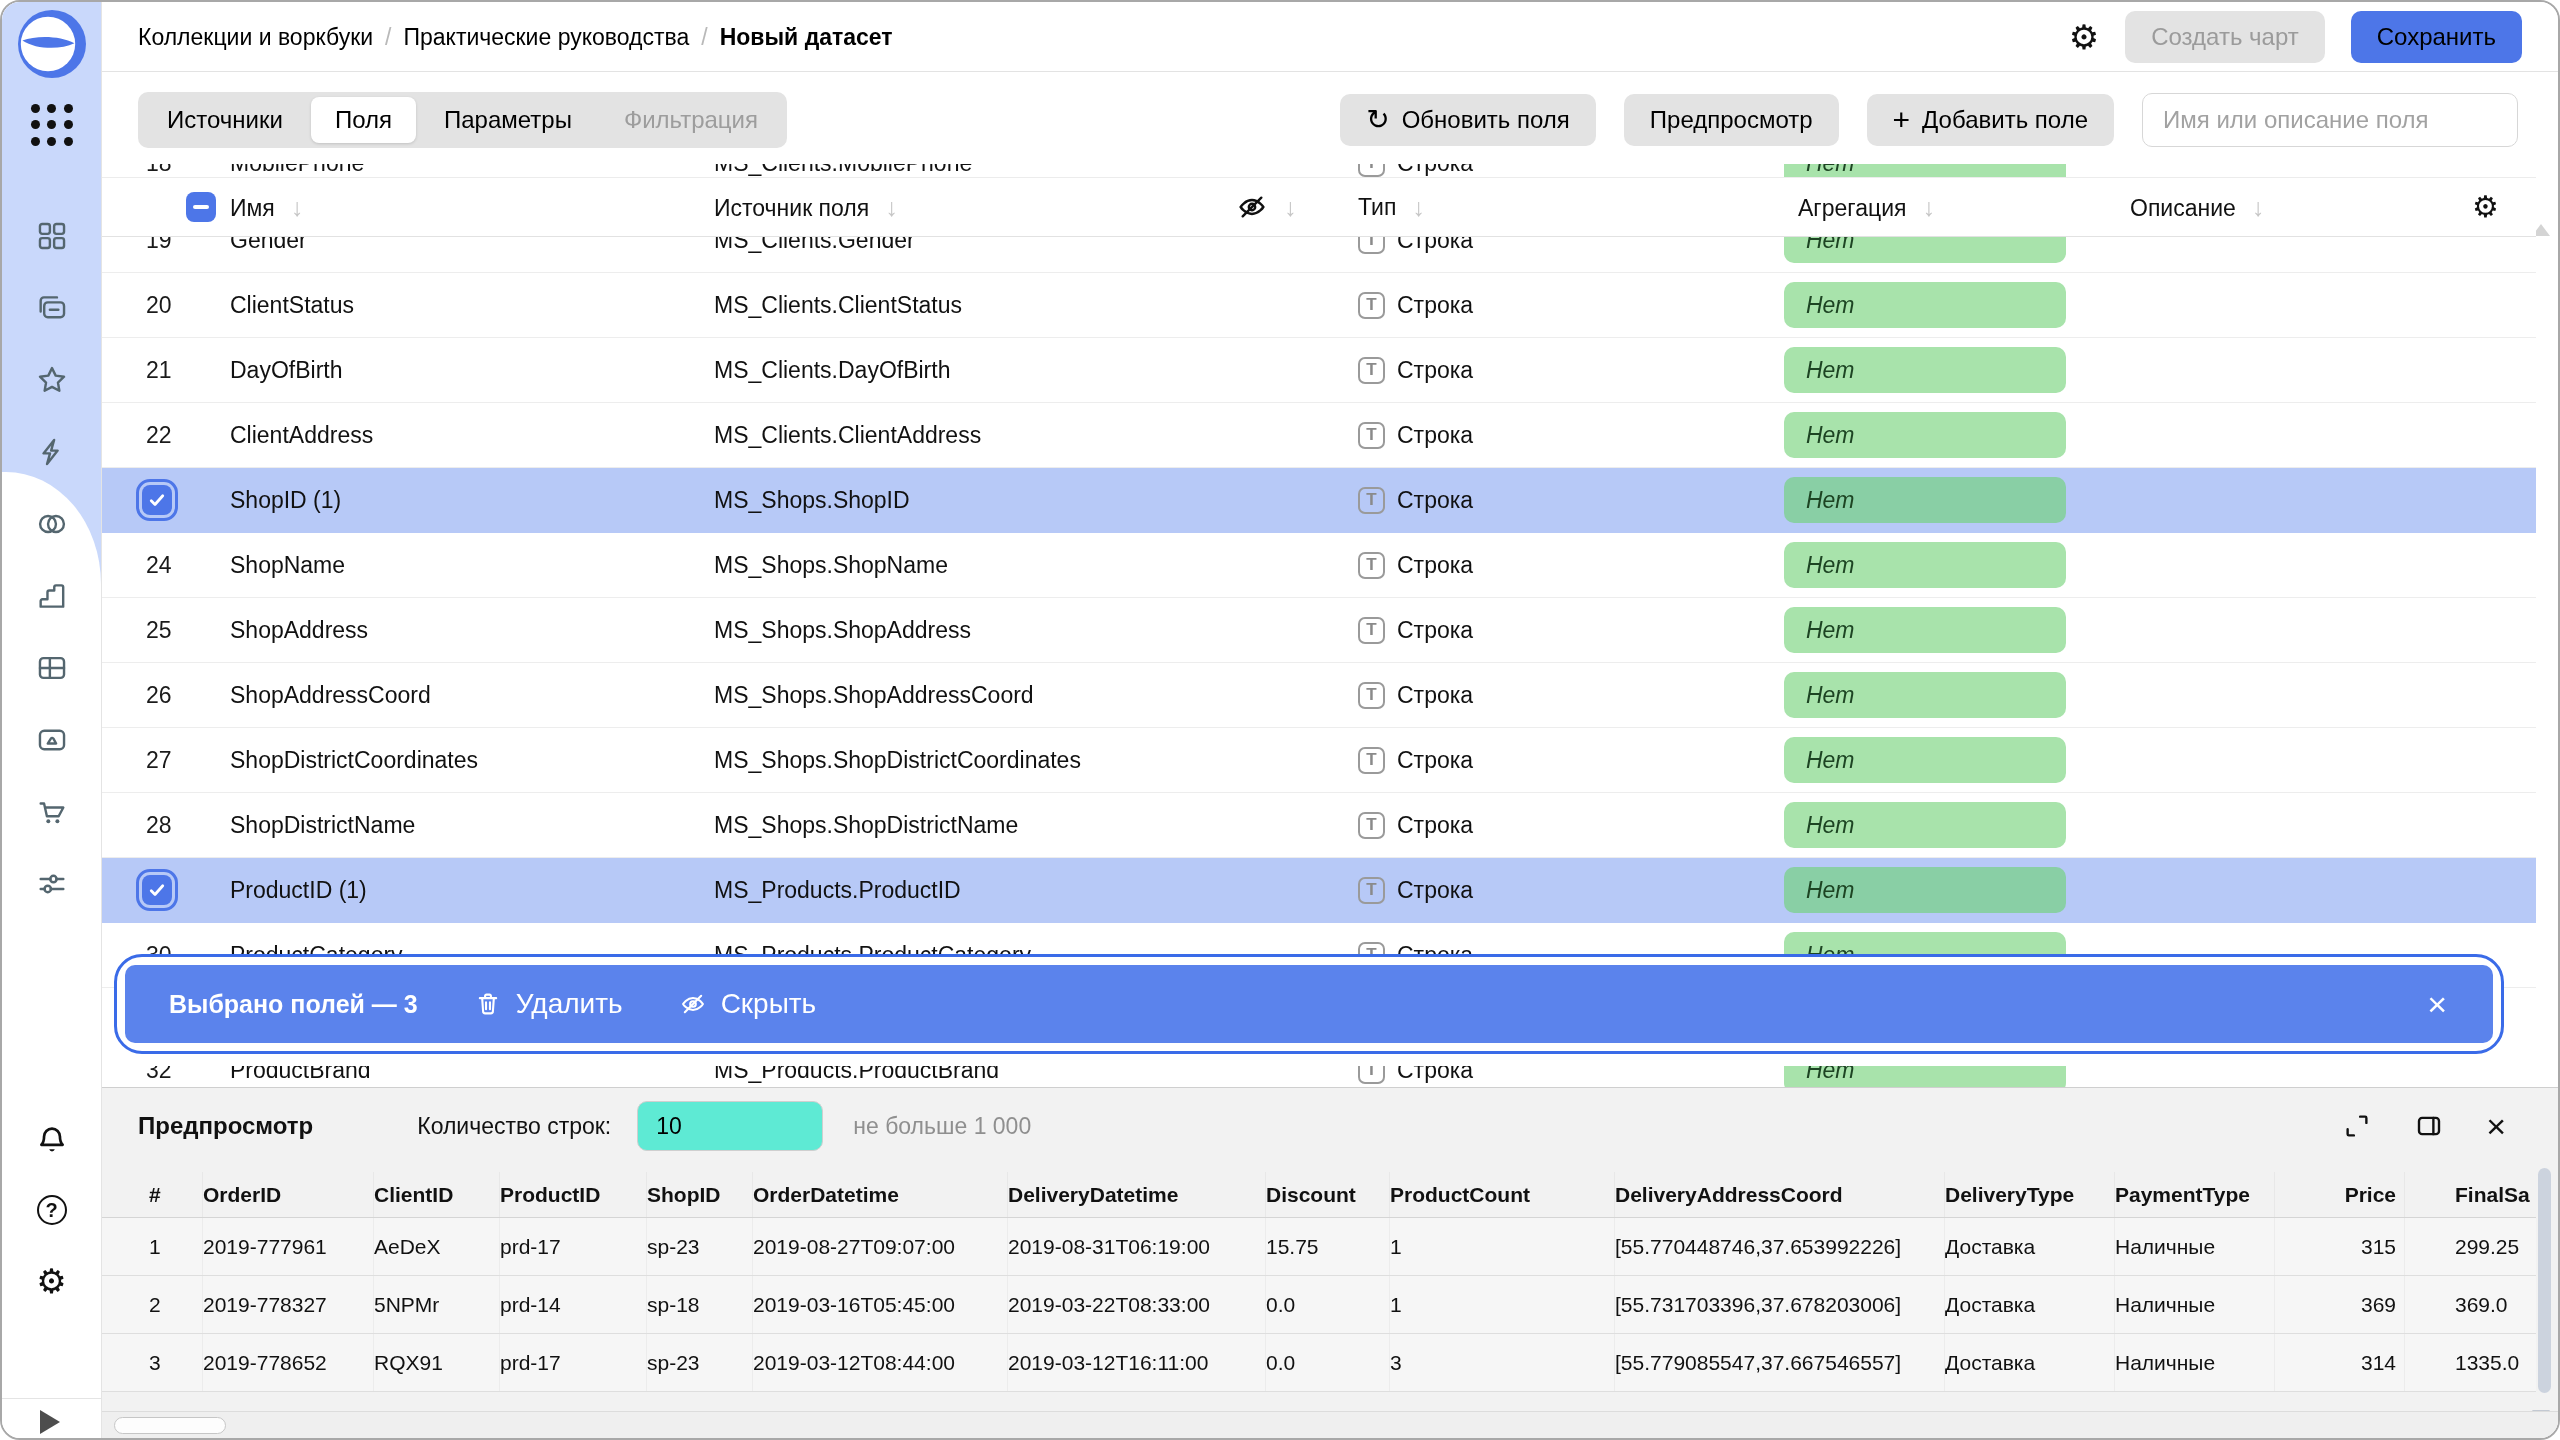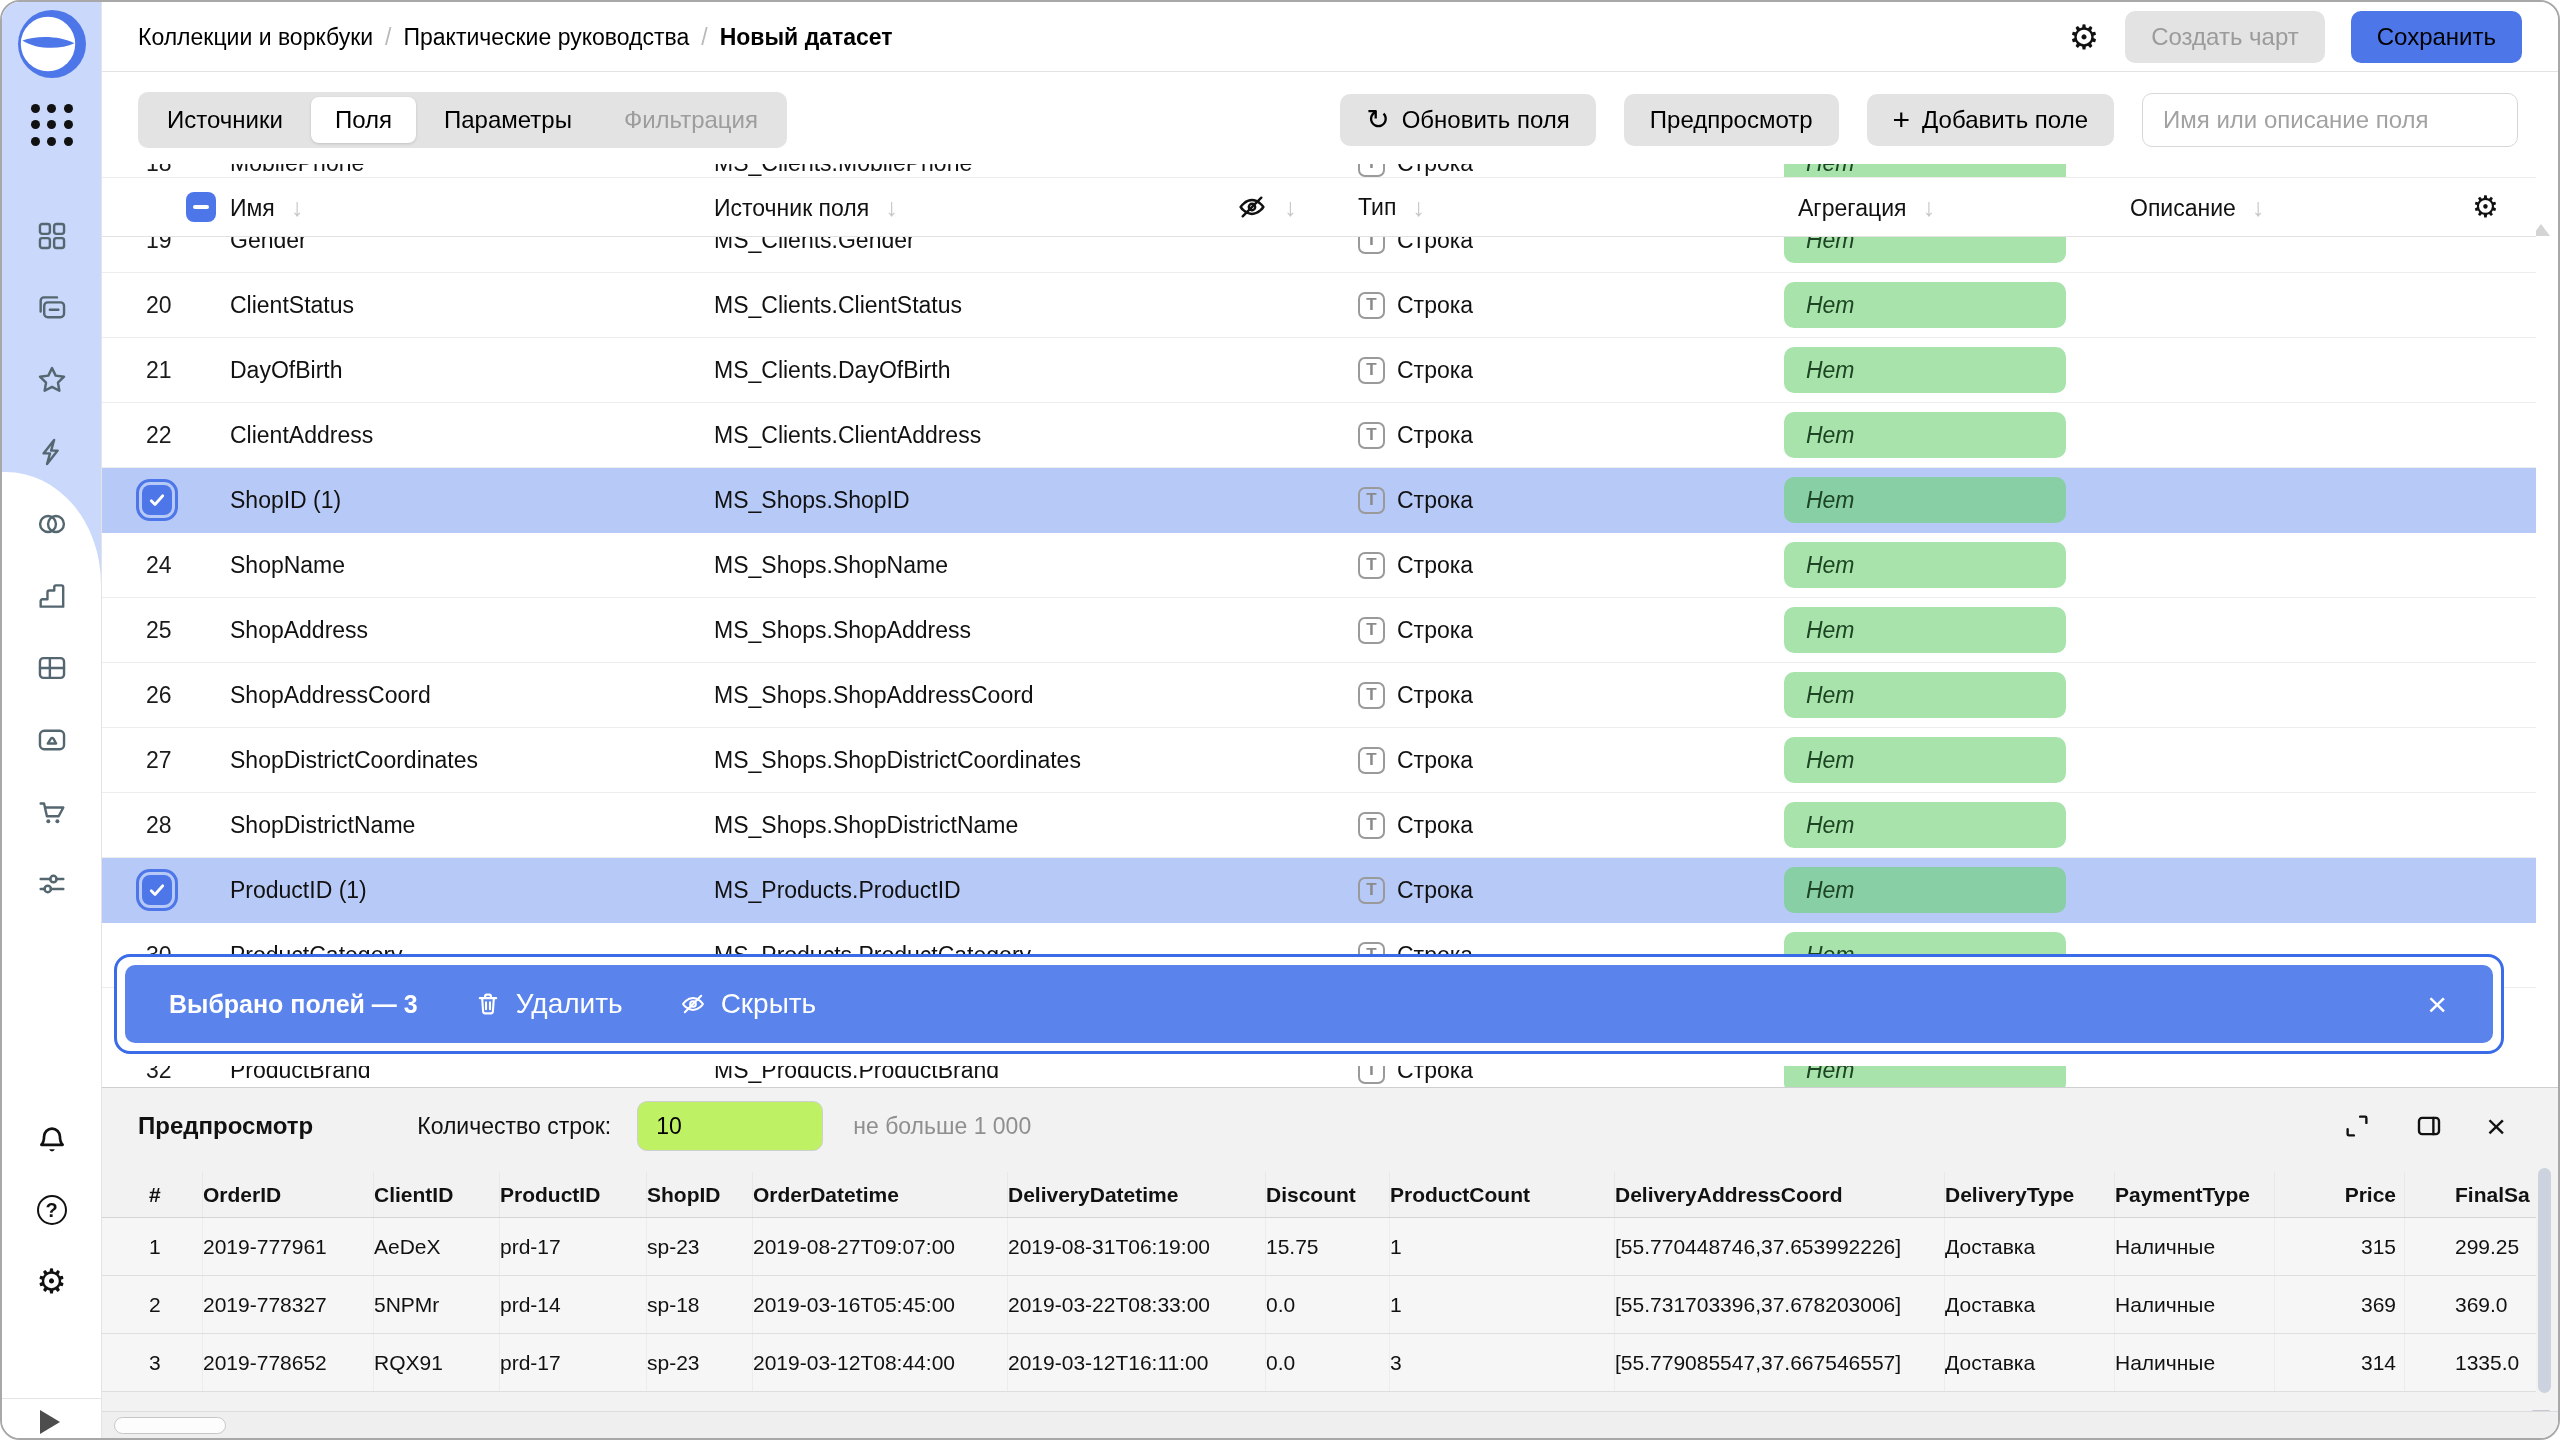--- a/index.html
+++ b/index.html
@@ -77,33 +77,33 @@
   #clip-top .frow { margin-top:-33px; }
   #clip-under { top:73px; height:36px; }
   #clip-under .frow { margin-top:-29px; }
   #frows { position:absolute; left:0; top:109px; }
   #clip-bottom { top:902px; height:21px; }
   #clip-bottom .frow { margin-top:-28px; }
   .f-up { position:absolute; right:8px; top:60px; width:0; height:0; border-left:9px solid transparent; border-right:9px solid transparent; border-bottom:12px solid #d4d4d4; }
 
   
   .banner-wrap { position:absolute; left:112px; top:952px; width:2390px; height:100px; background:#fff;
-                 border:3px solid #3a6be8; border-radius:16px; padding:8px; z-index:30; }
+                 border:3px solid #3a6be8; border-radius:28px; padding:8px; z-index:30; }
   .banner { width:100%; height:100%; background:#5b83ec; border-radius:10px; display:flex; align-items:center; color:#fff; padding:0 46px 0 44px; }
   .banner-label { font-size:25px; font-weight:700; }
   .banner-act { display:flex; align-items:center; gap:14px; font-size:28px; margin-left:56px; }
   .banner-act svg { stroke:#fff; fill:none; stroke-width:1.8; stroke-linecap:round; stroke-linejoin:round; }
   .banner-close { margin-left:auto; font-size:34px; font-weight:300; line-height:1; color:#fff; }
 
   
   .preview { position:absolute; left:100px; right:0; top:1085px; bottom:0; background:#f2f2f2; border-top:1px solid #cfcfcf; z-index:20; }
   .pv-ctrl { position:absolute; left:0; top:0; right:0; height:76px; display:flex; align-items:center; }
   .pv-title { font-size:24px; font-weight:700; margin-left:36px; }
   .pv-count-label { font-size:23px; margin-left:104px; }
-  .pv-input { width:186px; height:50px; margin-left:26px; border:1px solid #cfcfcf; border-radius:10px; background:#bef264; font-size:23px; padding:0 18px; outline:none; font-family:"Liberation Sans",sans-serif; }
+  .pv-input { width:186px; height:50px; margin-left:26px; border:1px solid #cfcfcf; border-radius:10px; background:#5eead4; font-size:23px; padding:0 18px; outline:none; font-family:"Liberation Sans",sans-serif; }
   .pv-hint { font-size:23px; color:#8f8f8f; margin-left:30px; }
   .pv-icons { margin-left:auto; margin-right:52px; display:flex; align-items:center; gap:42px; }
   .pv-icons svg { stroke:#111; fill:none; stroke-width:1.9; stroke-linecap:round; stroke-linejoin:round; }
   .pv-close { font-size:34px; line-height:1; color:#111; font-weight:300; }
   .pv-table { position:absolute; left:0; top:84px; width:2434px; bottom:28px; overflow:hidden; }
   .phead { display:flex; align-items:center; height:46px; border-bottom:1px solid #d5d5d5; font-size:21px; font-weight:700; }
   .prow  { display:flex; align-items:center; height:58px; border-bottom:1px solid #dedede; background:#f6f6f6; font-size:21px; }
   .pc { flex:none; padding-right:8px; overflow:hidden; white-space:nowrap; border-right:1px solid rgba(0,0,0,0.04); height:100%; display:flex; align-items:center; }
   .pc.r { justify-content:flex-end; }
   .pc.pad { padding-left:50px; border-right:none; }

